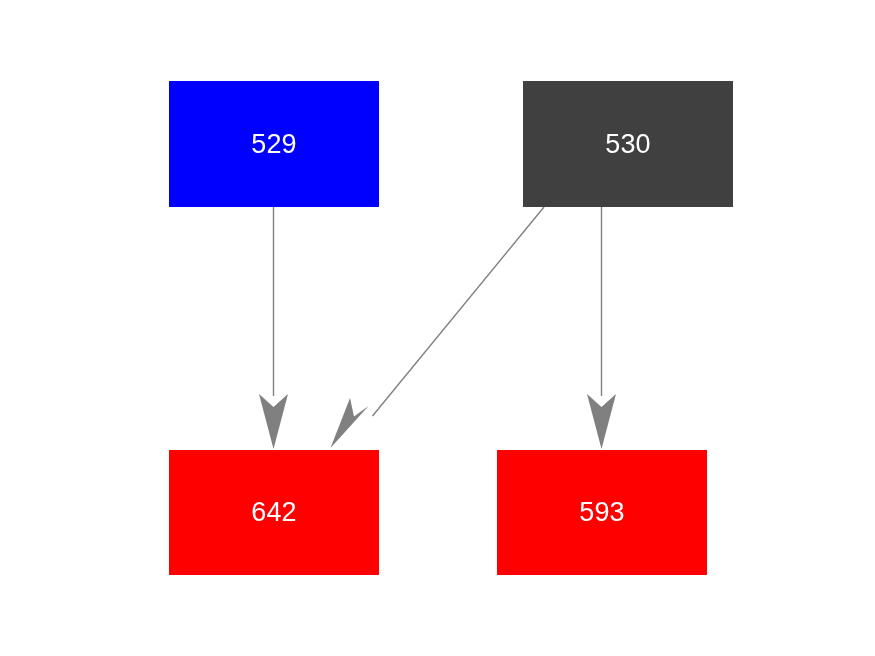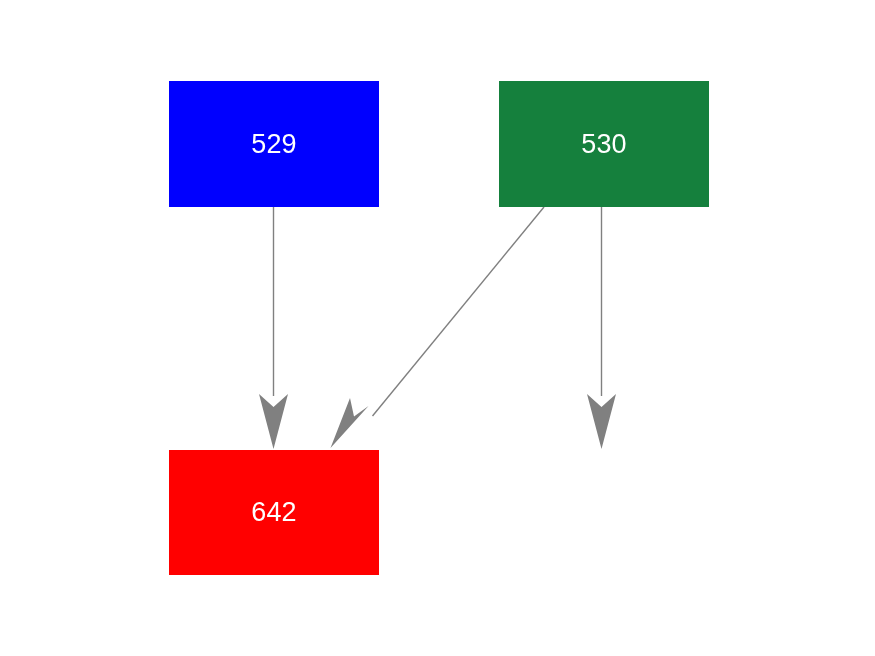--- a/index.html
+++ b/index.html
@@ -69,22 +69,25 @@
     <g>
       <path class="edge-line" d="M 601.5,207 L 601.5,396" stroke="#808080"></path>
       <path class="edge-head" d="M 601.5,449 L 587,394 L 601.5,407 L 616,394 Z" fill="#808080"></path>
     </g>
   </svg>
 
   <div class="node" style="left: 169px; top: 81px; width: 210px; height: 126px; background: rgb(0, 0, 255); color: rgb(255, 255, 255);">
     <span class="node-label">529</span>
   </div>
 
-  <div class="node" style="left: 499px; top: 81px; width: 210px; height: 126px; background: #15803d; color: rgb(255, 255, 255);">
+  <div class="node" style="left: 523px; top: 81px; width: 210px; height: 126px; background: #404040; color: rgb(255, 255, 255);">
     <span class="node-label">530</span>
   </div>
 
   <div class="node" style="left: 169px; top: 450px; width: 210px; height: 125px; background: rgb(255, 0, 0); color: rgb(255, 255, 255); text-align: right;">
     <span class="node-label">642</span>
   </div>
 
+  <div class="node" style="left: 497px; top: 450px; width: 210px; height: 125px; background: rgb(255, 0, 0); color: rgb(255, 255, 255);">
+    <span class="node-label">593</span>
+  </div>
 
 </div>
 
 </body></html>

